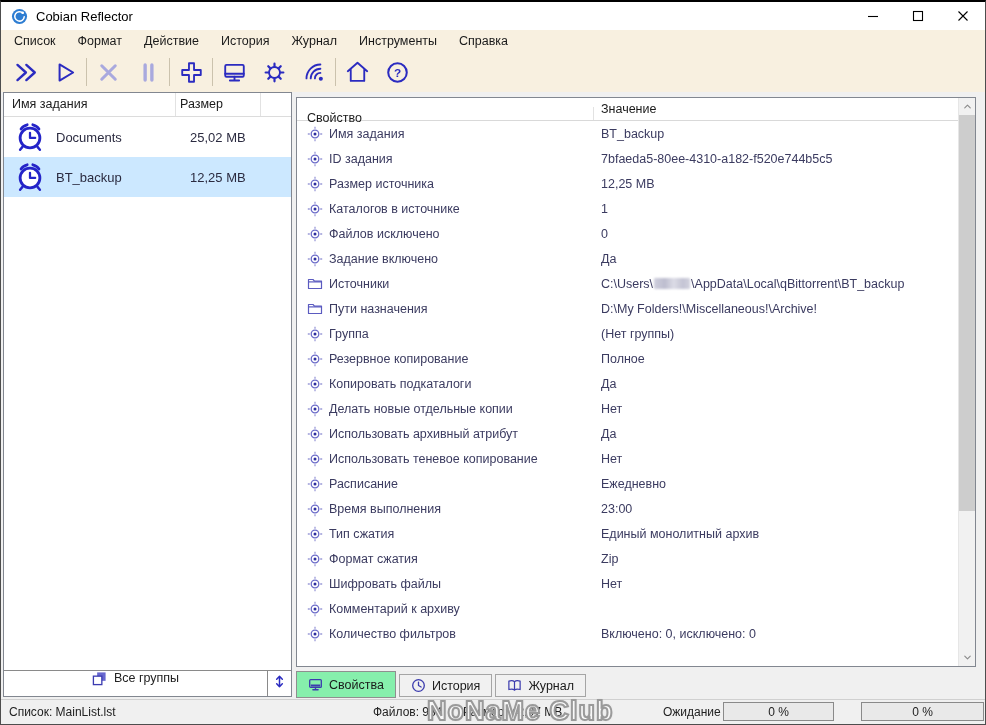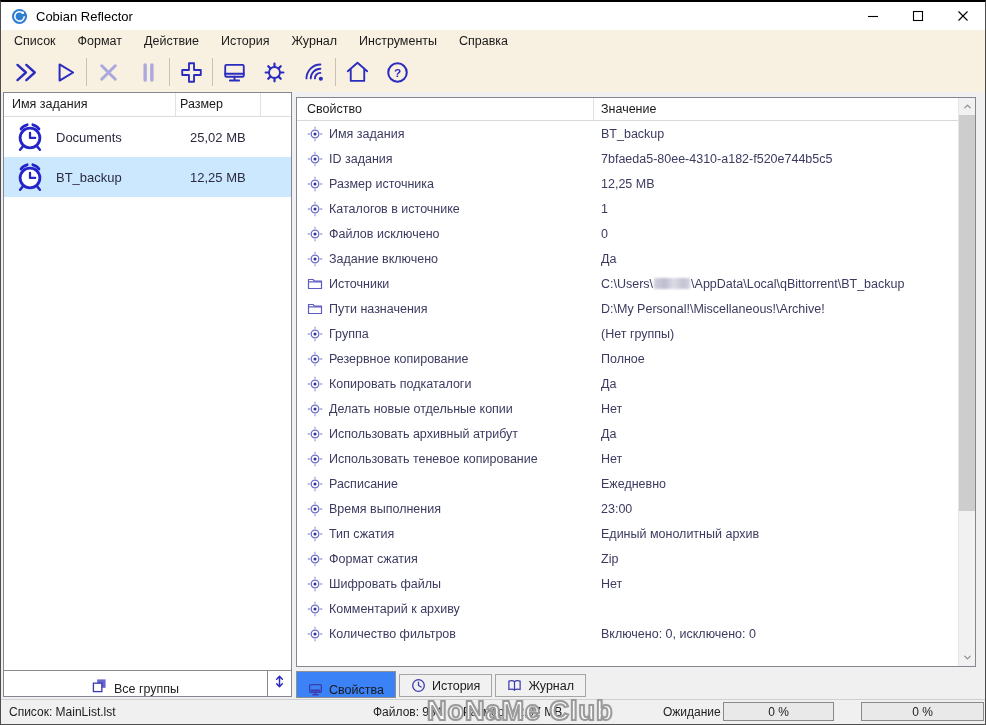--- a/index.html
+++ b/index.html
@@ -29,47 +29,47 @@
   .list-header{height:24px;display:flex;align-items:center;border-bottom:1px solid #dcdcdc;font-size:12.5px;color:#1a1a1a;}
   .lh-name{width:172px;padding-left:8px;border-right:1px solid #e2e2e2;line-height:23px;}
   .lh-size{padding-left:4px;width:85px;border-right:1px solid #e2e2e2;line-height:23px;}
   .task-row{height:40px;display:flex;align-items:center;padding-left:10px;}
   .task-row.selected{background:#cce8ff;}
   .task-icon{width:32px;height:32px;color:#2424c8;display:inline-flex;}
   .task-icon svg{width:32px;height:32px;}
   .task-name{margin-left:10px;width:134px;font-size:13px;color:#2b2b40;}
   .task-size{font-size:13px;color:#2b2b40;}
   .groups-bar{position:absolute;left:0;right:0;bottom:0;height:26px;border-top:1px solid #8a8a8a;background:#fff;display:flex;}
-  .groups-combo{flex:1;display:flex;align-items:flex-end;justify-content:center;gap:7px;font-size:12.5px;color:#222;}
+  .groups-combo{flex:1;display:flex;align-items:flex-start;justify-content:center;gap:7px;font-size:12.5px;color:#222;}
   .groups-combo svg{width:15px;height:15px;}
   .updown-btn{width:24px;border-left:1px solid #8a8a8a;display:flex;align-items:center;justify-content:center;color:#2b2bc0;}
   .updown-btn svg{width:15px;height:15px;}
   
   .right-panel{position:absolute;left:295px;width:680px;top:5px;bottom:32px;background:#fff;border:1px solid #828790;}
   .prop-header{height:23px;display:flex;border-bottom:1px solid #d9d9d9;font-size:12.5px;color:#1a1a1a;}
-  .ph-prop{width:297px;padding-left:10px;border-right:1px solid #e2e2e2;line-height:22px;}
+  .ph-prop{width:297px;padding-left:10px;border-right:1px solid #e2e2e2;line-height:22px;margin-top:9px;}
   .ph-val{padding-left:7px;line-height:22px;}
   .prop-rows{position:absolute;left:0;top:23px;right:17px;bottom:0;overflow:hidden;}
   .prop-row{height:25px;display:flex;align-items:center;padding-left:10px;}
   .prop-icon{width:16px;height:16px;display:inline-flex;flex:none;}
   .prop-icon svg{width:16px;height:16px;}
   .prop-label{margin-left:6px;width:272px;font-size:12.5px;color:#3b3b60;flex:none;}
   .prop-value{font-size:12.5px;color:#3b3b60;white-space:nowrap;}
   .redacted{display:inline-block;width:36px;height:11px;margin:0 1px;vertical-align:-1px;border-radius:1px;
     background:linear-gradient(90deg,#cfcfdd,#bdbdcf 30%,#dcdce6 55%,#c4c4d4 80%,#d2d2de);filter:blur(1px);}
   
   .scrollbar{position:absolute;top:0;right:0;bottom:0;width:17px;background:#f1f1f1;border-left:1px solid #e6e6e6;}
   .sb-btn{position:absolute;left:0;width:16px;height:17px;display:flex;align-items:center;justify-content:center;}
   .sb-btn.up{top:0;} .sb-btn.down{bottom:0;}
   .sb-thumb{position:absolute;left:0;top:17px;width:16px;height:396px;background:#cdcdcd;}
   
   .tabbar{position:absolute;left:295px;bottom:0;height:28px;display:flex;gap:3px;align-items:flex-start;}
   .tab{display:flex;align-items:center;gap:6px;padding:0 11px;font-size:12.5px;color:#1a1a1a;
     background:#f1f1f1;border:1px solid #a5a5a5;height:23px;margin-top:3px;}
-  .tab.active{background:#3b82f6;border:1px solid #8f8f8f;height:27px;margin-top:0;align-items:flex-end;}
+  .tab.active{background:#86efac;border:1px solid #8f8f8f;height:27px;margin-top:0;}
   .tab-icon{display:inline-flex;color:#3c3cae;}
   .tab-icon svg{width:15px;height:15px;}
   
   .statusbar{position:absolute;left:0;bottom:0;width:100%;height:25px;background:#f0f0f0;border-top:1px solid #d0d0d0;font-size:12px;color:#222;}
   .sb-item{position:absolute;top:5px;white-space:nowrap;}
   .progress{position:absolute;top:2px;height:19px;border:1px solid #8a8a8a;background:#e9e9e9;
     display:flex;align-items:center;justify-content:center;font-size:12px;color:#222;}
   
   .watermark{position:absolute;left:426px;top:694px;font-size:27px;font-weight:800;letter-spacing:1px;
     color:rgba(255,255,255,0.92);-webkit-text-stroke:2px #9a9a9a;text-shadow:0 0 2px rgba(110,110,110,.55);z-index:50;pointer-events:none;}
@@ -344,21 +344,21 @@
           <div class="prop-row">
             <span class="prop-icon">
               <svg viewBox="0 0 16 16">
                 <g stroke="#5b5bc0" fill="none" stroke-width="1.2" stroke-linejoin="round">
                   <path d="M1.5 12.5v-9H6l1.5 1.7h7v7.3z"></path>
                   <path d="M1.5 5.9h13"></path>
                 </g>
               </svg>
             </span>
             <span class="prop-label">Пути назначения</span>
-            <span class="prop-value">D:\My Personal!\Miscellaneous!\Archive!</span>
+            <span class="prop-value">D:\My Folders!\Miscellaneous!\Archive!</span>
           </div>
           <div class="prop-row">
             <span class="prop-icon">
               <svg viewBox="0 0 16 16">
                 <circle cx="8" cy="8" r="3.8" stroke="#6a6ac8" fill="none" stroke-width="1.3"></circle>
                 <circle cx="8" cy="8" r="1.5" fill="#2e2e9e"></circle>
                 <path d="M8 .8v2M8 13.2v2M.8 8h2M13.2 8h2" stroke="#9a9ad8" stroke-width="1.3" fill="none"></path>
               </svg>
             </span>
             <span class="prop-label">Группа</span>

